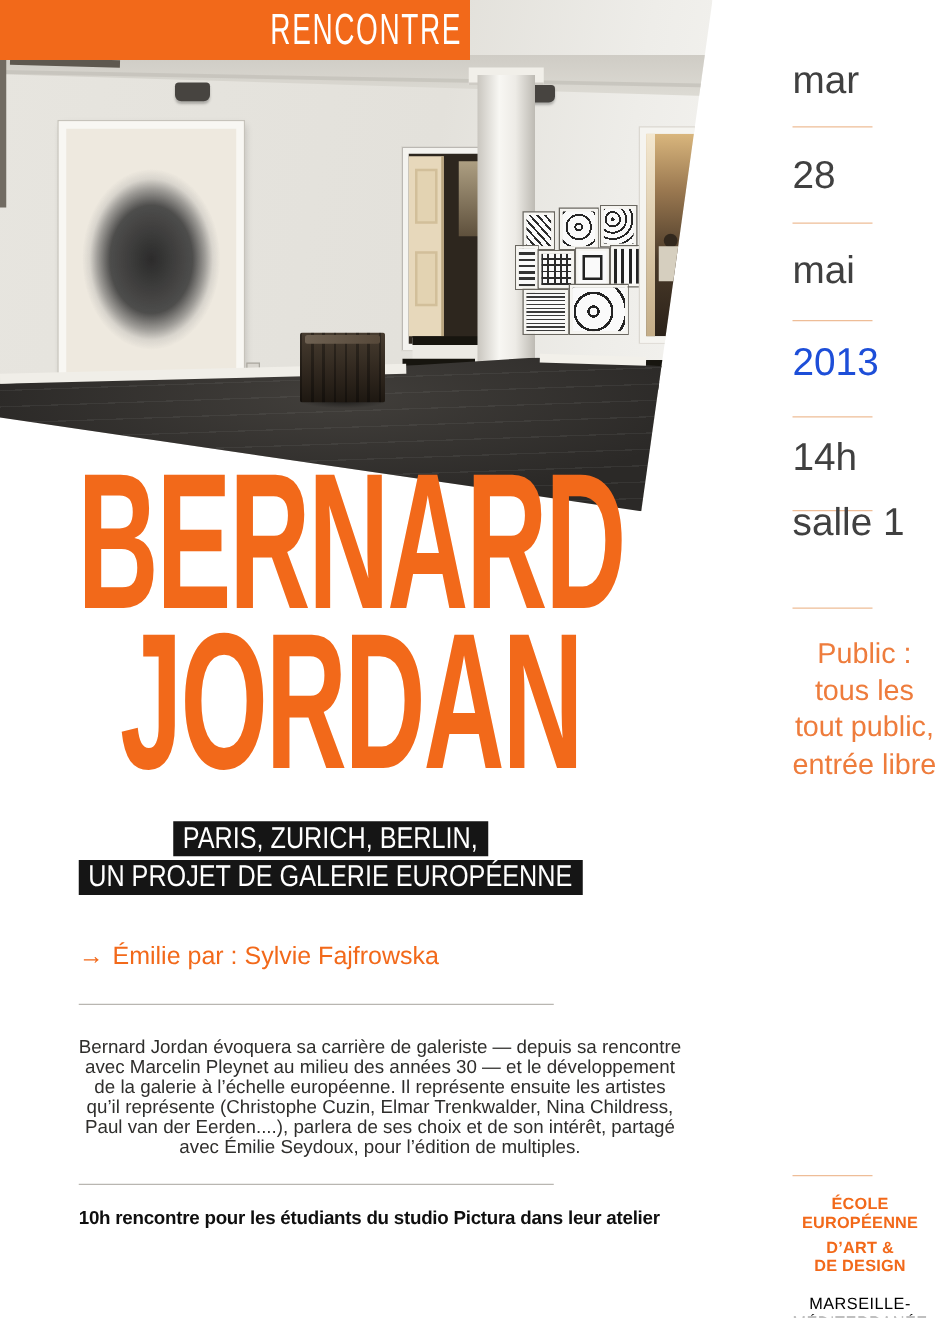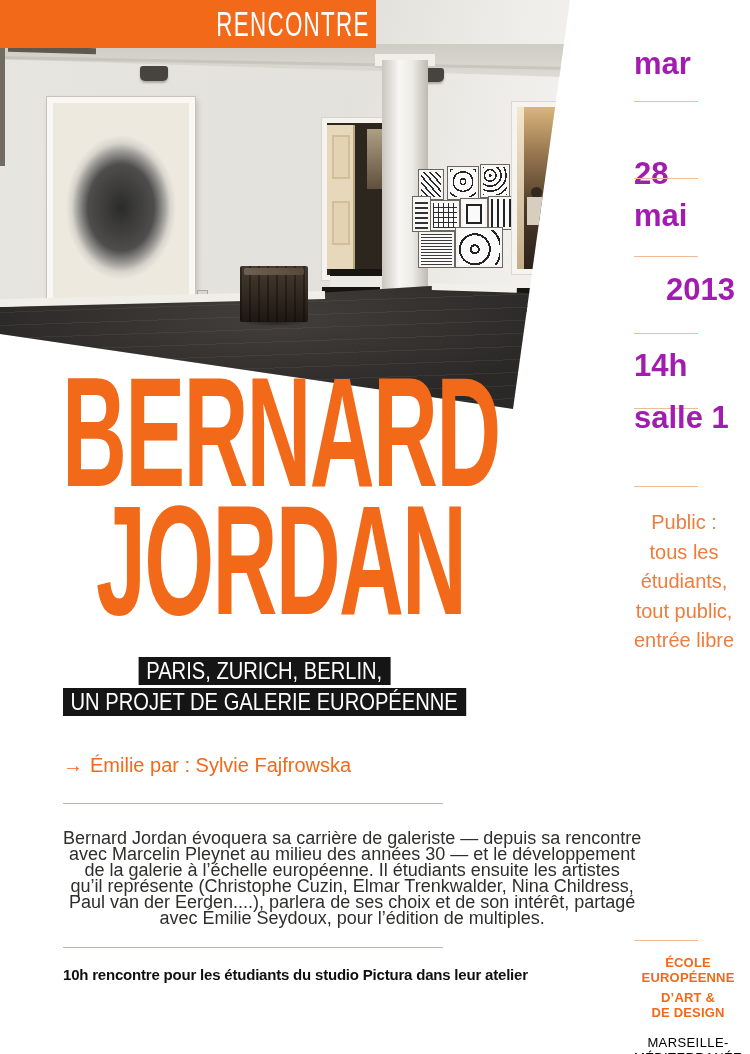--- a/index.html
+++ b/index.html
@@ -68,36 +68,36 @@
   .chestShadow{position:absolute;left:232px;top:314px;width:86px;height:14px;background:radial-gradient(closest-side,rgba(0,0,0,.5),transparent 80%);}
   .chest{position:absolute;left:240px;top:266px;width:68px;height:56px;
          background:repeating-linear-gradient(90deg,rgba(0,0,0,.32) 0 2px,transparent 2px 9px),linear-gradient(#473c30,#2a221a 70%,#1d1711);
          border-radius:2px;}
   .chest .lid{position:absolute;left:4px;top:2px;width:60px;height:7px;background:linear-gradient(90deg,#6e6152,#57493a);border-radius:2px;}
   
   #banner{position:absolute;left:0;top:0;width:376px;height:48px;background:#f2691a;}
   #banner .txt{position:absolute;right:6px;top:6px;color:#fff;font-size:35px;line-height:35px;
                letter-spacing:2px;transform:scaleX(.64);transform-origin:100% 0;white-space:nowrap;font-weight:normal;}
   
-  .side-item{position:absolute;left:634px;color:#a21caf;font-weight:bold;font-size:31px;line-height:32px;white-space:nowrap;}
-  .side-item.lite{font-weight:bold;color:#a21caf;margin-left:32px;}
+  .side-item{position:absolute;left:634px;color:#404040;font-weight:normal;font-size:31px;line-height:32px;white-space:nowrap;}
+  .side-item.lite{font-weight:normal;color:#1d4ed8;}
   .srule{position:absolute;left:634px;width:64px;height:1px;background:#eebd97;}
-  .public{position:absolute;left:634px;top:508px;color:#ee7c3c;font-size:20px;line-height:29.5px;white-space:nowrap;}
+  .public{position:absolute;left:634px;top:508px;color:#ee7c3c;font-size:23px;line-height:29.5px;white-space:nowrap;}
   
   #title{position:absolute;left:62px;top:369px;color:#f2691a;font-weight:bold;font-size:155px;line-height:128px;
          letter-spacing:-3px;transform:scaleX(.58);transform-origin:0 0;white-space:nowrap;}
   
   #subtitle{position:absolute;left:63px;top:657px;transform:scaleX(.84);transform-origin:0 0;line-height:28px;}
   #subtitle span{display:inline-block;background:#151515;color:#fff;font-size:24px;line-height:28px;padding:0 10px 0 9px;white-space:nowrap;}
   
   #invite{position:absolute;left:63px;top:754px;color:#f2691a;font-size:20px;white-space:nowrap;}
   #invite .arr{margin-right:7px;}
   .rule{position:absolute;left:63px;width:380px;height:1px;background:#b9b6b1;}
   
-  #bodytext{position:absolute;left:63px;top:830px;color:#2f2e2c;font-size:18px;line-height:16px;}
+  #bodytext{position:absolute;left:63px;top:830px;color:#2f2e2c;font-size:15px;line-height:16px;}
   #bodytext div{white-space:nowrap;}
   #footnote{position:absolute;left:63px;top:966px;color:#0f0f0f;font-size:15px;font-weight:bold;white-space:nowrap;letter-spacing:-.2px;}
   
   #school{position:absolute;left:634px;top:956px;font-size:13px;line-height:14.5px;font-weight:bold;color:#f2691a;letter-spacing:.2px;}
   #school .grp{margin-bottom:6px;}
   #school .lite{font-weight:normal;color:#000000;letter-spacing:.4px;margin-top:16px;}
   #school div{white-space:nowrap;}
 </style>
 </head>
 <body>
@@ -171,35 +171,34 @@
       <div class="lid"></div>
     </div>
   </div>
 
   <div id="banner">
     <div class="txt">RENCONTRE</div>
   </div>
 
   <div class="side-item" style="top:48px;">mar</div>
   <div class="srule" style="top:101px;"></div>
-  <div class="side-item" style="top:124px;margin-top:34px;">28</div>
+  <div class="side-item" style="top:124px;">28</div>
   <div class="srule" style="top:178px;"></div>
   <div class="side-item" style="top:200px;">mai</div>
   <div class="srule" style="top:256px;"></div>
   <div class="side-item lite" style="top:274px;">2013</div>
   <div class="srule" style="top:333px;"></div>
   <div class="side-item" style="top:350px;">14h</div>
   <div class="srule" style="top:408px;"></div>
   <div class="side-item" style="top:402px;">salle 1</div>
   <div class="srule" style="top:486px;"></div>
 
   <div class="public">
     <div>Public :</div>
     <div>tous les</div>
-    <div>étudiants,</div>
     <div>tout public,</div>
     <div>entrée libre</div>
   </div>
 
   <div id="title">
     <div>BERNARD</div>
     <div>JORDAN</div>
   </div>
 
   <div id="subtitle">
@@ -209,21 +208,21 @@
 
   <div id="invite">
     <span class="arr">→</span><span>Émilie par : Sylvie Fajfrowska</span>
   </div>
 
   <div class="rule" style="top:803px;"></div>
 
   <div id="bodytext">
     <div>Bernard Jordan évoquera sa carrière de galeriste — depuis sa rencontre</div>
     <div>avec Marcelin Pleynet au milieu des années 30 — et le développement</div>
-    <div>de la galerie à l’échelle européenne. Il étudiants ensuite les artistes</div>
+    <div>de la galerie à l’échelle européenne. Il représente ensuite les artistes</div>
     <div>qu’il représente (Christophe Cuzin, Elmar Trenkwalder, Nina Childress,</div>
     <div>Paul van der Eerden....), parlera de ses choix et de son intérêt, partagé</div>
     <div>avec Émilie Seydoux, pour l’édition de multiples.</div>
   </div>
 
   <div class="rule" style="top:947px;"></div>
 
   <div id="footnote">10h rencontre pour les étudiants du studio Pictura dans leur atelier</div>
 
   <div class="srule" style="top:940px;"></div>

